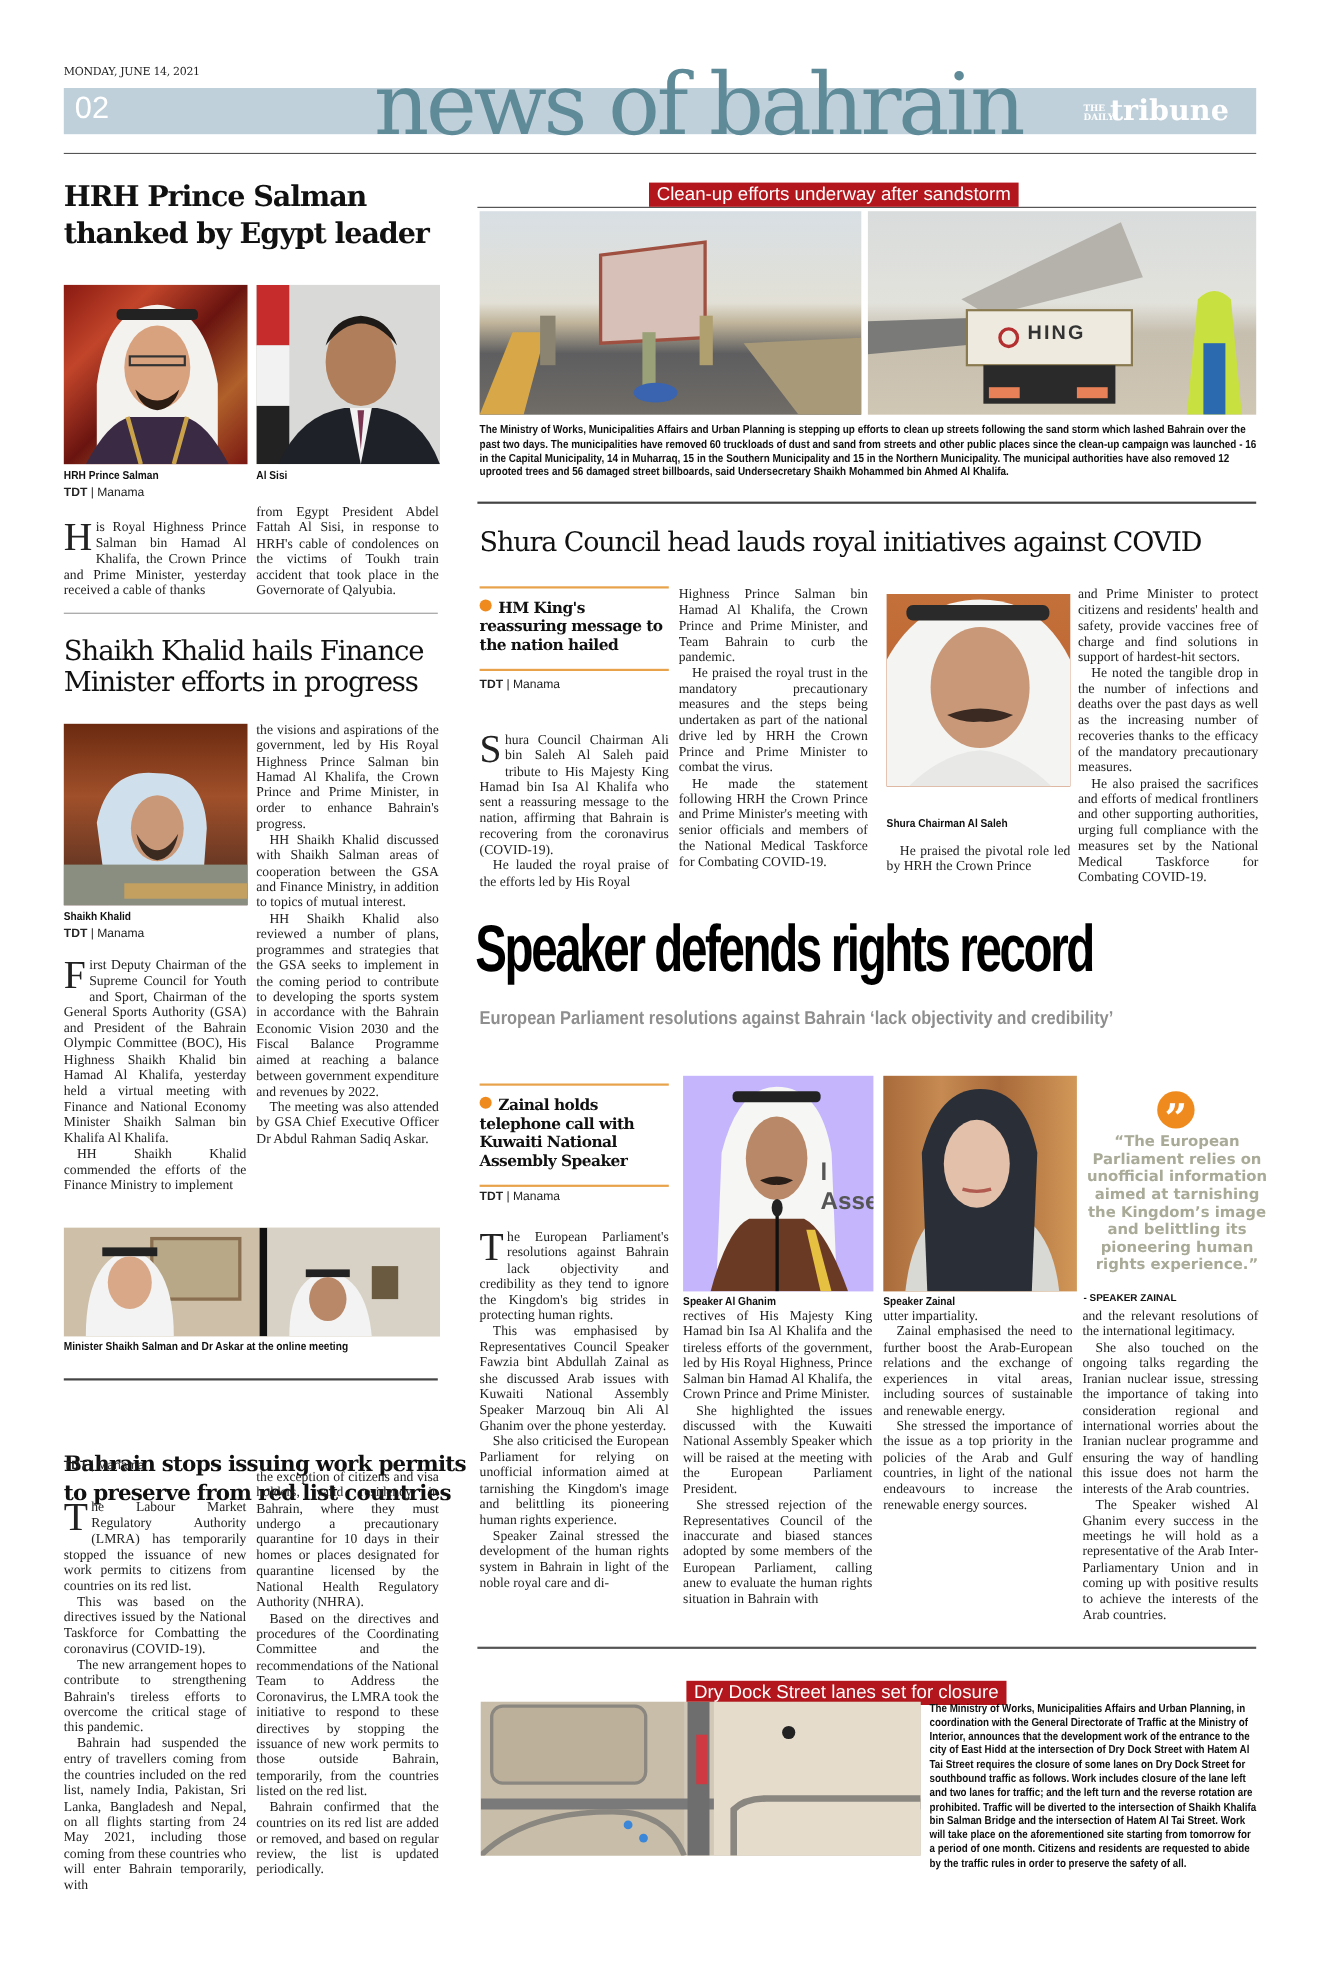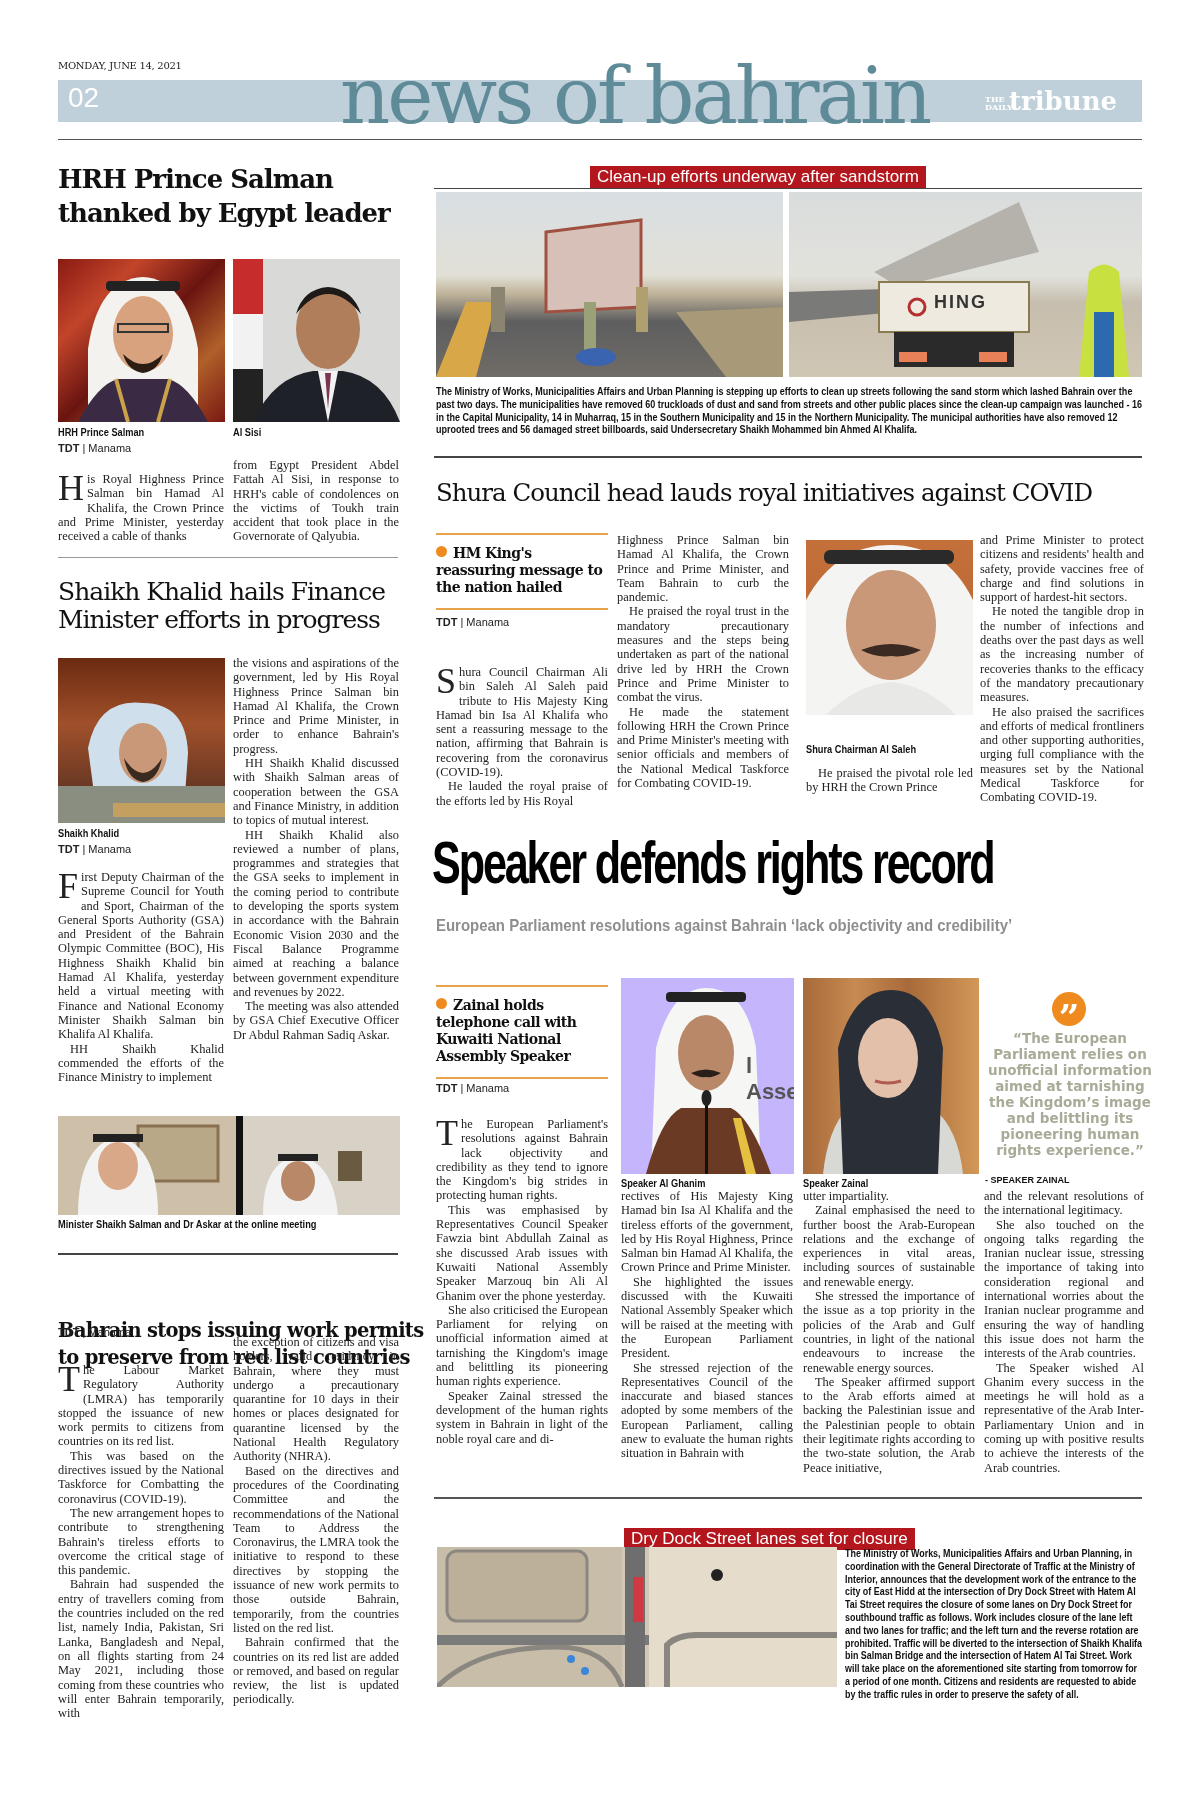--- a/index.html
+++ b/index.html
@@ -245,21 +245,20 @@
     <path d="M40 196 L35 70 Q50 12 88 12 Q128 12 140 70 L135 196Z" fill="#2a2e36"></path>
     <ellipse cx="85" cy="80" rx="30" ry="40" fill="#e2c0aa"></ellipse>
     <path d="M72 103 Q85 107 98 103" stroke="#b05a50" stroke-width="3" fill="none"></path>
   </svg>
 </div>
 <div class="abs caption" style="left:803px;top:1177px;">Speaker Zainal</div>
 <div class="abs body-text" style="left:803px;top:1189px;width:172px;">
   <p style="text-indent:0">utter impartiality.</p>
   <p>Zainal emphasised the need to further boost the Arab-European relations and the exchange of experiences in vital areas, including sources of sustainable and renewable energy.</p>
   <p>She stressed the importance of the issue as a top priority in the policies of the Arab and Gulf countries, in light of the national endeavours to increase the renewable energy sources.</p>
-  <p>The Speaker affirmed support to the Arab efforts aimed at backing the Palestinian issue and the Palestinian people to obtain their legitimate rights according to the two-state solution, the Arab Peace initiative,</p>
 </div>
 <div class="abs" style="left:1052px;top:992px;width:34px;height:34px;border-radius:50%;background:#ef8b1e;color:#fff;font-family:'DejaVu Serif',serif;font-weight:bold;font-size:36px;line-height:50px;text-align:center;">”</div>
 <div class="abs quote" style="left:985px;top:1030px;width:170px;">“The European Parliament relies on unofficial information aimed at tarnishing the Kingdom’s image and belittling its pioneering human rights experience.”</div>
 <div class="abs cond" style="left:985px;top:1175px;width:170px;text-align:left;padding-right:20px;font-size:9px;font-weight:bold;color:#111;">- SPEAKER ZAINAL</div>
 <div class="abs body-text" style="left:984px;top:1189px;width:160px;">
   <p style="text-indent:0">and the relevant resolutions of the international legitimacy.</p>
   <p>She also touched on the ongoing talks regarding the Iranian nuclear issue, stressing the importance of taking into consideration regional and international worries about the Iranian nuclear programme and ensuring the way of handling this issue does not harm the interests of the Arab countries.</p>
   <p>The Speaker wished Al Ghanim every success in the meetings he will hold as a representative of the Arab Inter-Parliamentary Union and in coming up with positive results to achieve the interests of the Arab countries.</p>
 </div>
 

